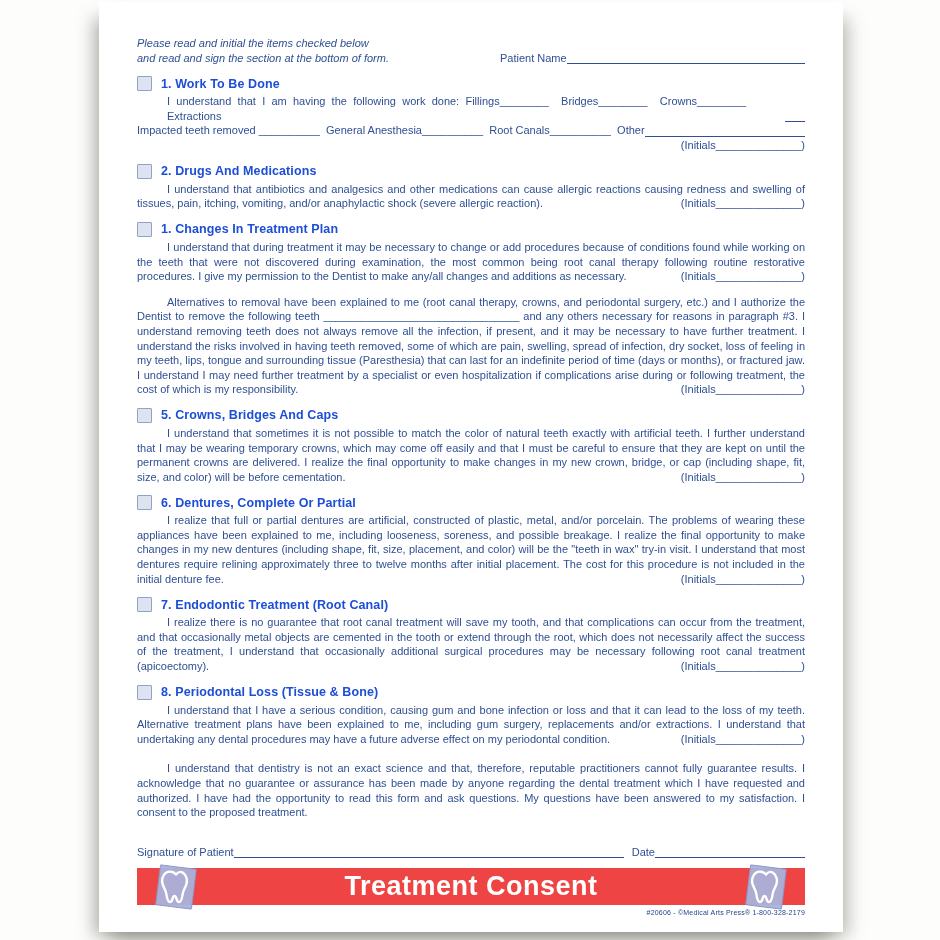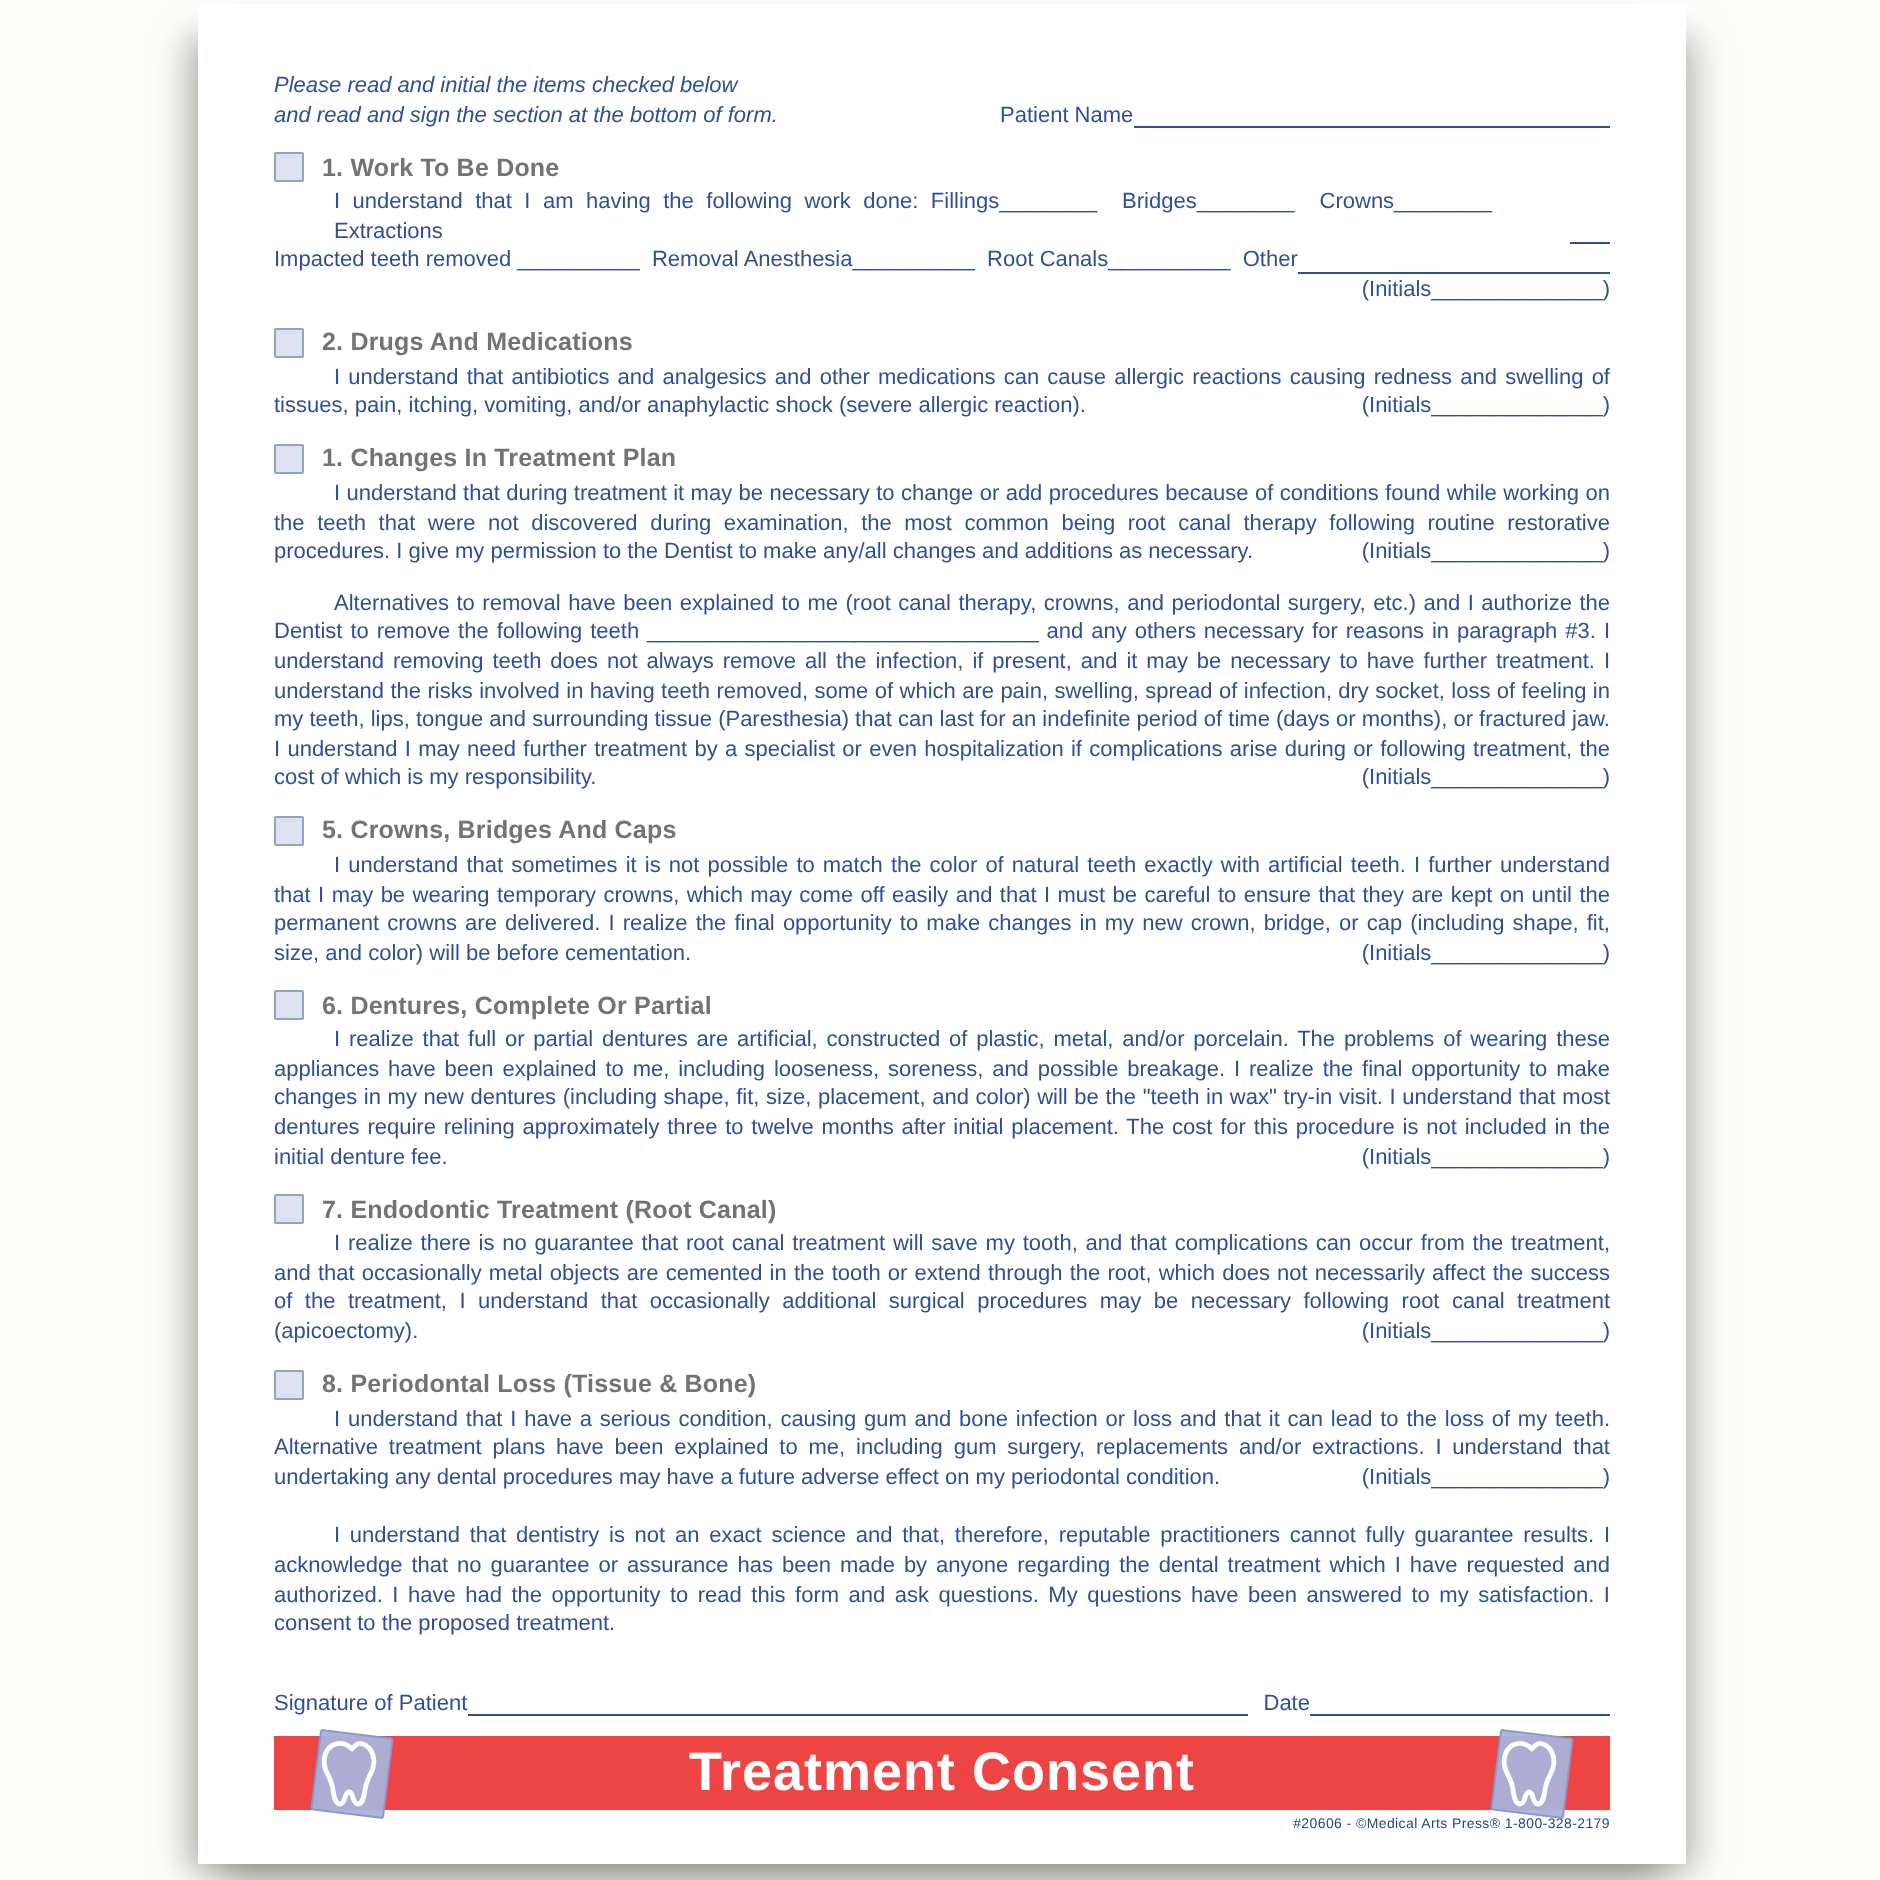--- a/index.html
+++ b/index.html
@@ -22,21 +22,21 @@
   .pn-row{flex:1;display:flex;align-items:flex-end;margin-left:4px;}
   .pn-label{font-size:11px;line-height:13px;white-space:nowrap;padding-left:29px;}
   .fill-line{flex:1;border-bottom:1.2px solid #2f4f93;margin-bottom:1px;min-width:20px;}
 
   .section{margin-top:11px;}
   .sec-head{display:flex;align-items:center;margin-bottom:3px;}
   .checkbox{
     width:13px;height:13px;background:#dde3f0;border:1.2px solid #92a2c4;
     margin-right:9px;flex:none;border-radius:1px;
   }
-  .sec-title{font-size:12.5px;font-weight:bold;color:#737373;margin:0;letter-spacing:.1px;}
+  .sec-title{font-size:12.5px;font-weight:bold;color:#1d4ed8;margin:0;letter-spacing:.1px;}
   .sec-body{
     margin:0;font-size:11px;line-height:14.6px;text-align:justify;
     text-indent:30px;color:#2f4f93;
   }
   .initials{float:right;margin-left:10px;white-space:nowrap;}
   .initials-line{font-size:11px;line-height:15px;text-align:right;}
   .flexline{display:flex;align-items:flex-end;text-indent:0;}
   .flexline > span:first-child{white-space:pre-wrap;}
   .closing{margin-top:15px;}
   .sig-row{display:flex;align-items:flex-end;font-size:11px;line-height:13px;margin-top:26px;}
@@ -81,21 +81,21 @@
     <div class="section">
       <div class="sec-head">
         <span class="checkbox"></span>
         <h3 class="sec-title">1. Work To Be Done</h3>
       </div>
       <p class="sec-body flexline" style="text-indent:0;padding-left:30px;gap:39px;">
         <span>I understand that I am having the following work done: Fillings________  Bridges________  Crowns________  Extractions</span>
         <span class="fill-line"></span>
       </p>
       <p class="sec-body flexline">
-        <span>Impacted teeth removed __________  Removal Anesthesia__________  Root Canals__________  Other</span>
+        <span>Impacted teeth removed __________  General Anesthesia__________  Root Canals__________  Other</span>
         <span class="fill-line"></span>
       </p>
       <div class="initials-line">(Initials______________)</div>
     </div>
 
     <div class="section">
       <div class="sec-head">
         <span class="checkbox"></span>
         <h3 class="sec-title">2. Drugs And Medications</h3>
       </div>

